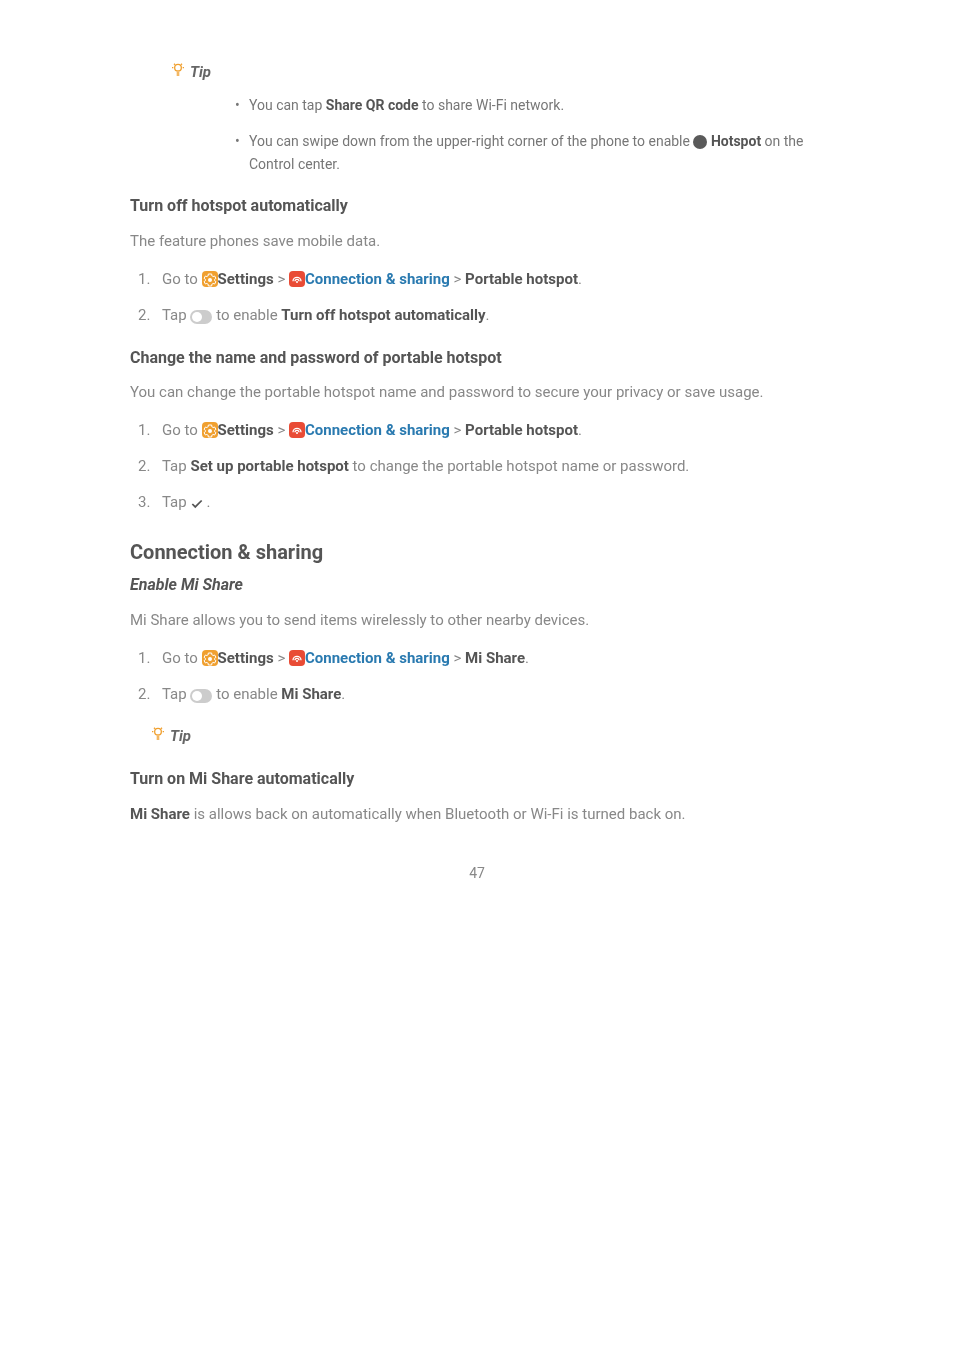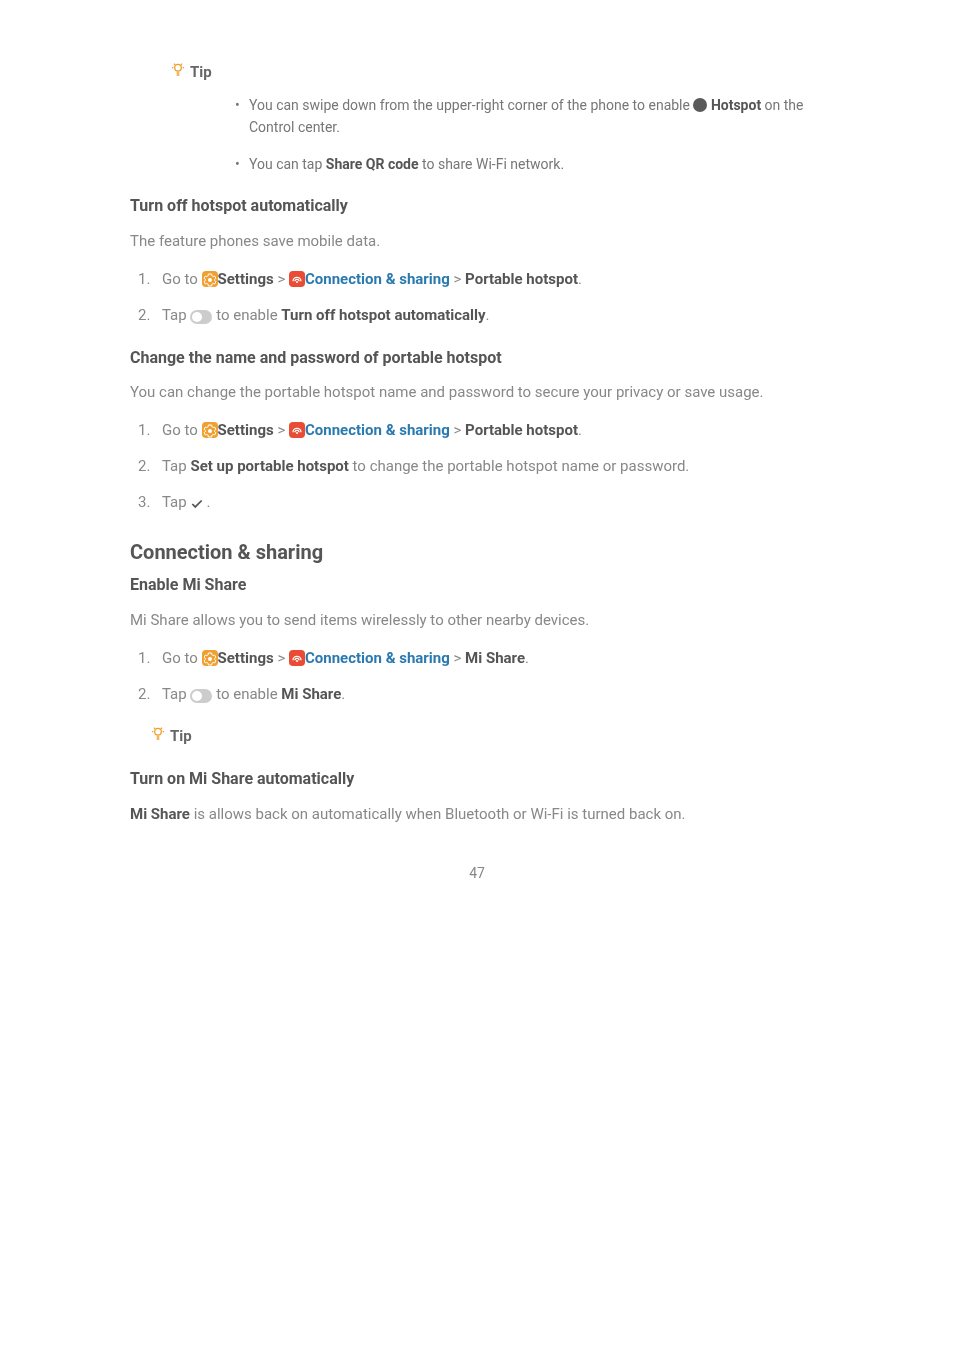--- a/index.html
+++ b/index.html
@@ -12,20 +12,21 @@
     padding: 60px 130px 40px 130px;
     font-size: 15px;
     line-height: 1.6;
   }
   .tip-label, .note-label {
     font-weight: 700;
     color: #666;
     margin-bottom: 10px;
     display: flex;
     gap: 4px;
+    font-style: italic;
   }
   .bulb-icon svg, .info-icon svg { width: 16px; height: 16px; }
   .sub-list { padding-left: 45px; }
   .sub-list .bullet-item {
     position: relative;
     padding-left: 14px;
     margin-bottom: 14px;
     color: #777;
     font-size: 14px;
   }
@@ -113,24 +114,24 @@
     <span class="bulb-icon">
       <svg viewBox="0 0 24 24" fill="none" stroke="#f0a030" stroke-width="2">
           <circle cx="12" cy="10" r="5"></circle>
           <path d="M10 18h4M10 21h4M5 10H3M21 10h-2M6 4l1.5 1.5M18 4l-1.5 1.5"></path>
         </svg>
     </span>
     <span>Tip</span>
   </div>
   <div class="sub-list">
     <div class="bullet-item">
-      <span>You can swipe down from the upper-right corner of the phone to enable </span><span class="icon-hotspot"></span> <span class="strong">Hotspot</span><span> on the Control center.</span>
+      <span>You can tap </span><span class="strong">Share QR code</span><span> to share Wi-Fi network.</span>
     </div>
     <div class="bullet-item">
-      <span>You can tap </span><span class="strong">Share QR code</span><span> to share Wi-Fi network.</span>
+      <span>You can swipe down from the upper-right corner of the phone to enable </span><span class="icon-hotspot"></span> <span class="strong">Hotspot</span><span> on the Control center.</span>
     </div>
   </div>
 </div>
 
 <div class="h3">Turn off hotspot automatically</div>
 <div class="para">The feature phones save mobile data.</div>
 <ol class="ol">
   <li>
     <span class="num">1.</span>
     <span>Go to </span><span class="icon-settings"><svg viewBox="0 0 24 24" fill="#fff">
@@ -166,21 +167,21 @@
   </li>
   <li>
     <span class="num">3.</span>
     <span>Tap </span><span class="icon-check"><svg viewBox="0 0 24 24" fill="none" stroke="#555" stroke-width="3">
           <path d="M4 12l5 5L20 6"></path>
         </svg></span><span>.</span>
   </li>
 </ol>
 
 <div class="h2">Connection &amp; sharing</div>
-<div class="h3" style="margin-top:4px;">Enable Mi Share</div>
+<div class="h3" style="margin-top:4px;font-style:italic;">Enable Mi Share</div>
 <div class="para">Mi Share allows you to send items wirelessly to other nearby devices.</div>
 <ol class="ol">
   <li>
     <span class="num">1.</span>
     <span>Go to </span><span class="icon-settings"><svg viewBox="0 0 24 24" fill="#fff">
           <circle cx="12" cy="12" r="3"></circle>
           <path d="M19 12a7 7 0 0 0-.1-1l2-1.5-2-3.5-2.3.9a7 7 0 0 0-1.7-1L14.5 3h-5l-.4 2.9a7 7 0 0 0-1.7 1L5.1 6 3.1 9.5l2 1.5a7 7 0 0 0 0 2l-2 1.5 2 3.5 2.3-.9a7 7 0 0 0 1.7 1L9.5 21h5l.4-2.9a7 7 0 0 0 1.7-1l2.3.9 2-3.5-2-1.5c.1-.3.1-.7.1-1z" fill="none" stroke="#fff" stroke-width="1.5"></path>
         </svg></span><span class="strong">Settings</span><span> &gt; </span><span class="icon-connection"><svg viewBox="0 0 24 24" fill="#fff">
           <path d="M6 14a6 6 0 0 1 12 0M9 14a3 3 0 0 1 6 0" fill="none" stroke="#fff" stroke-width="2"></path>
           <circle cx="12" cy="15" r="1.5"></circle>

